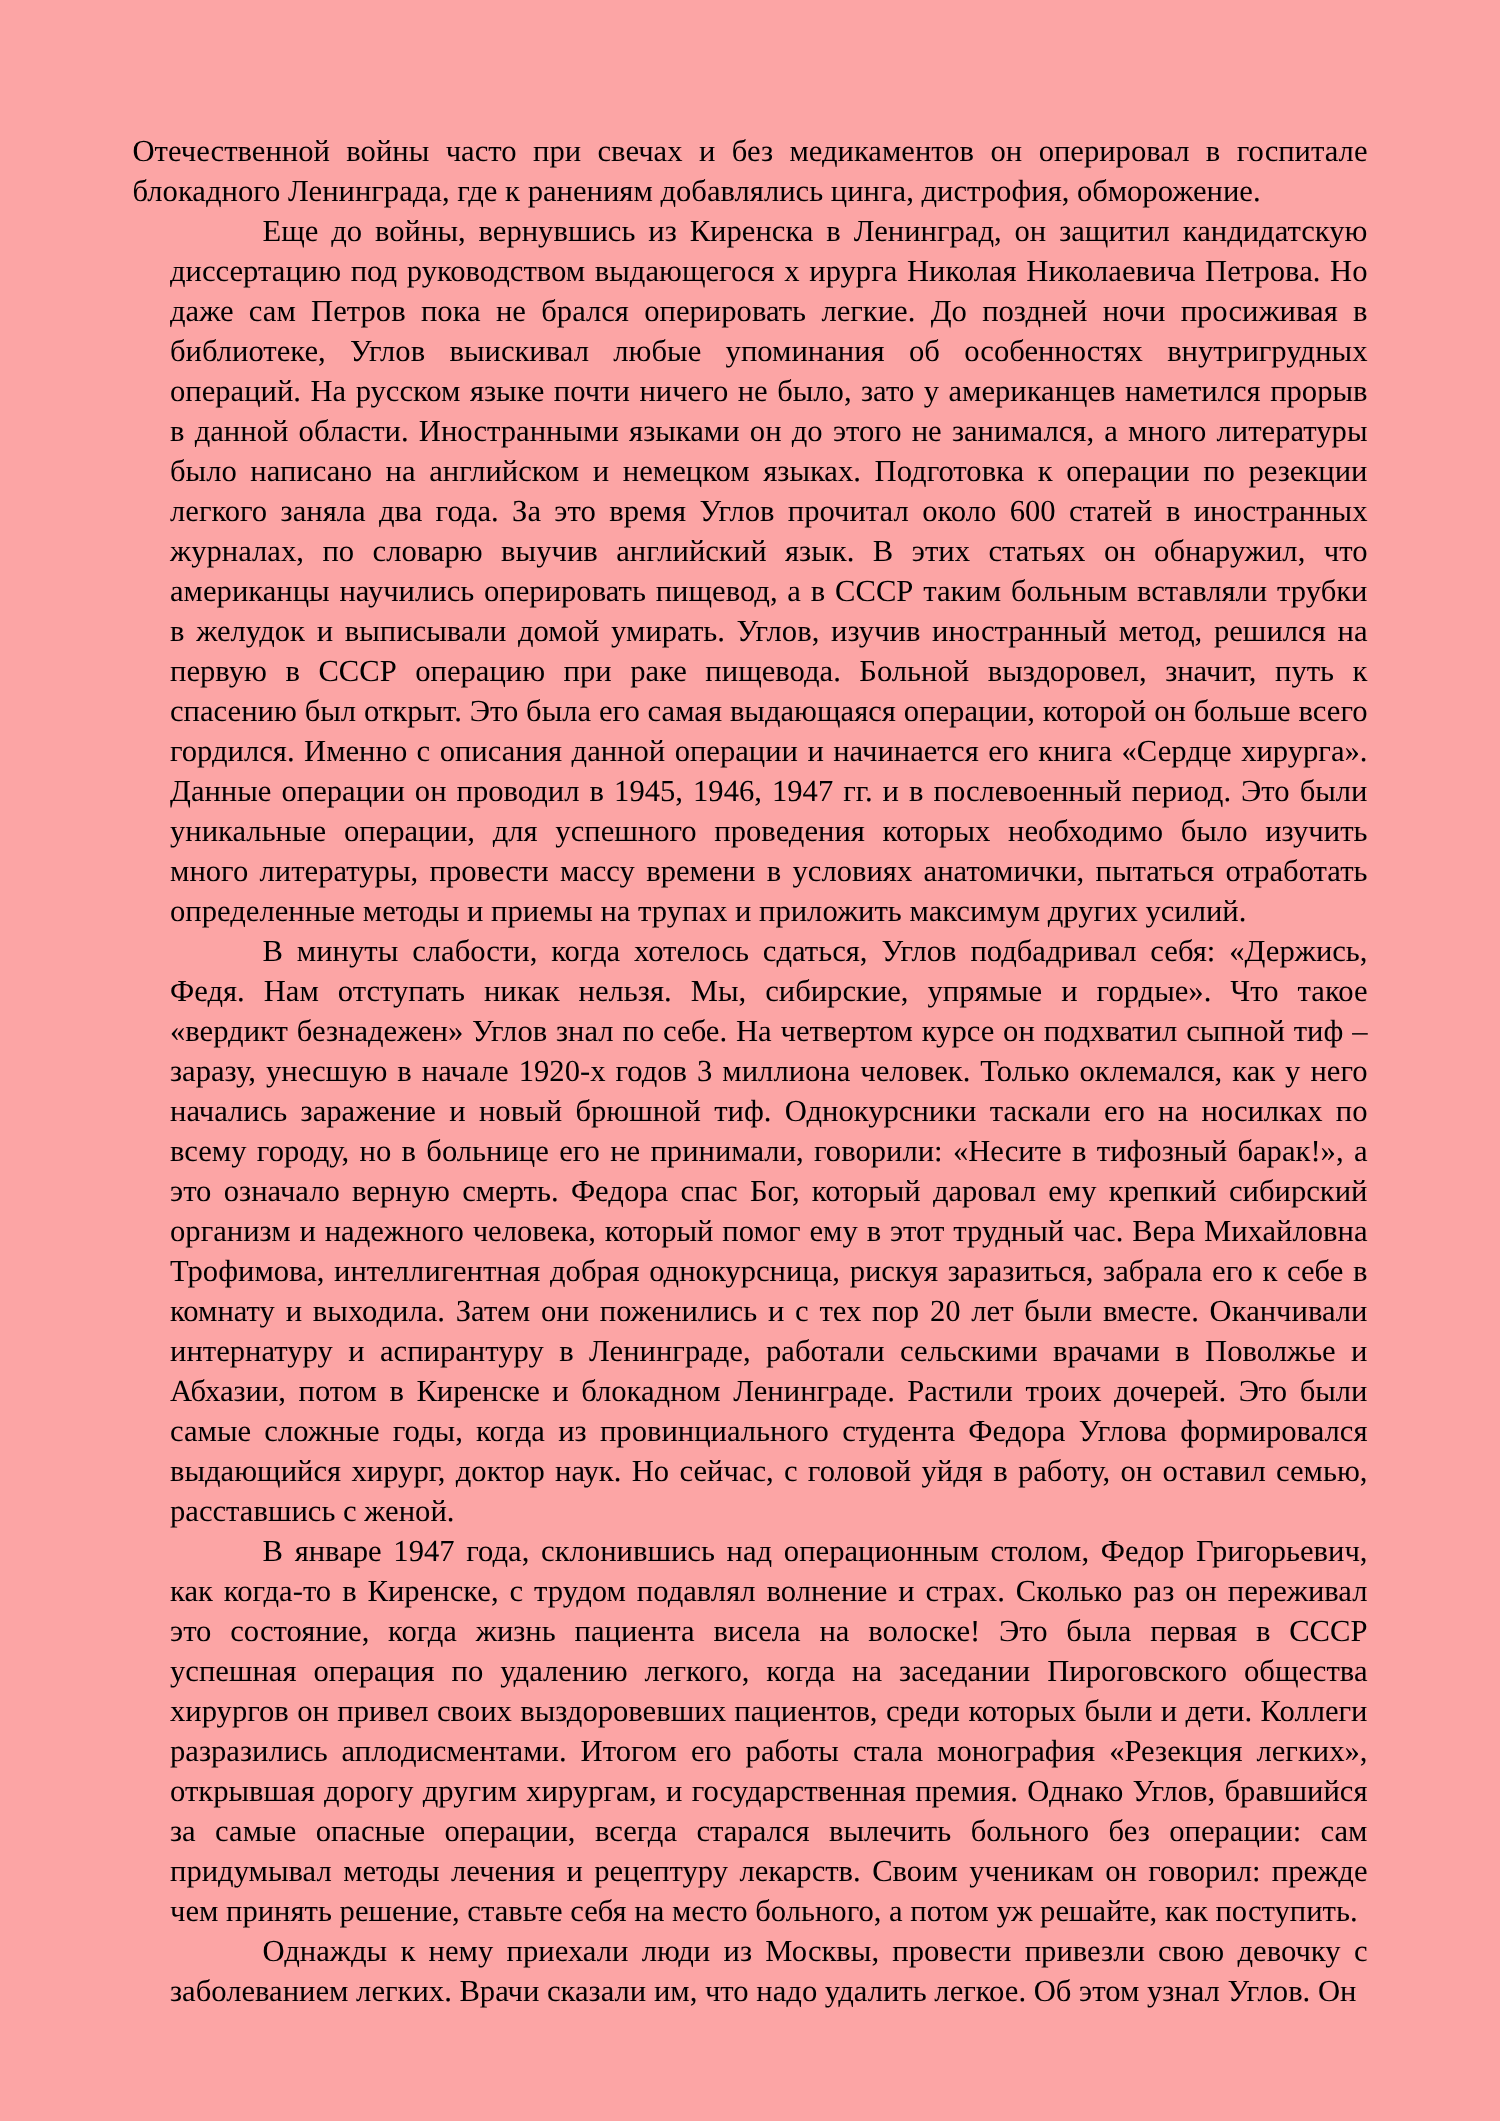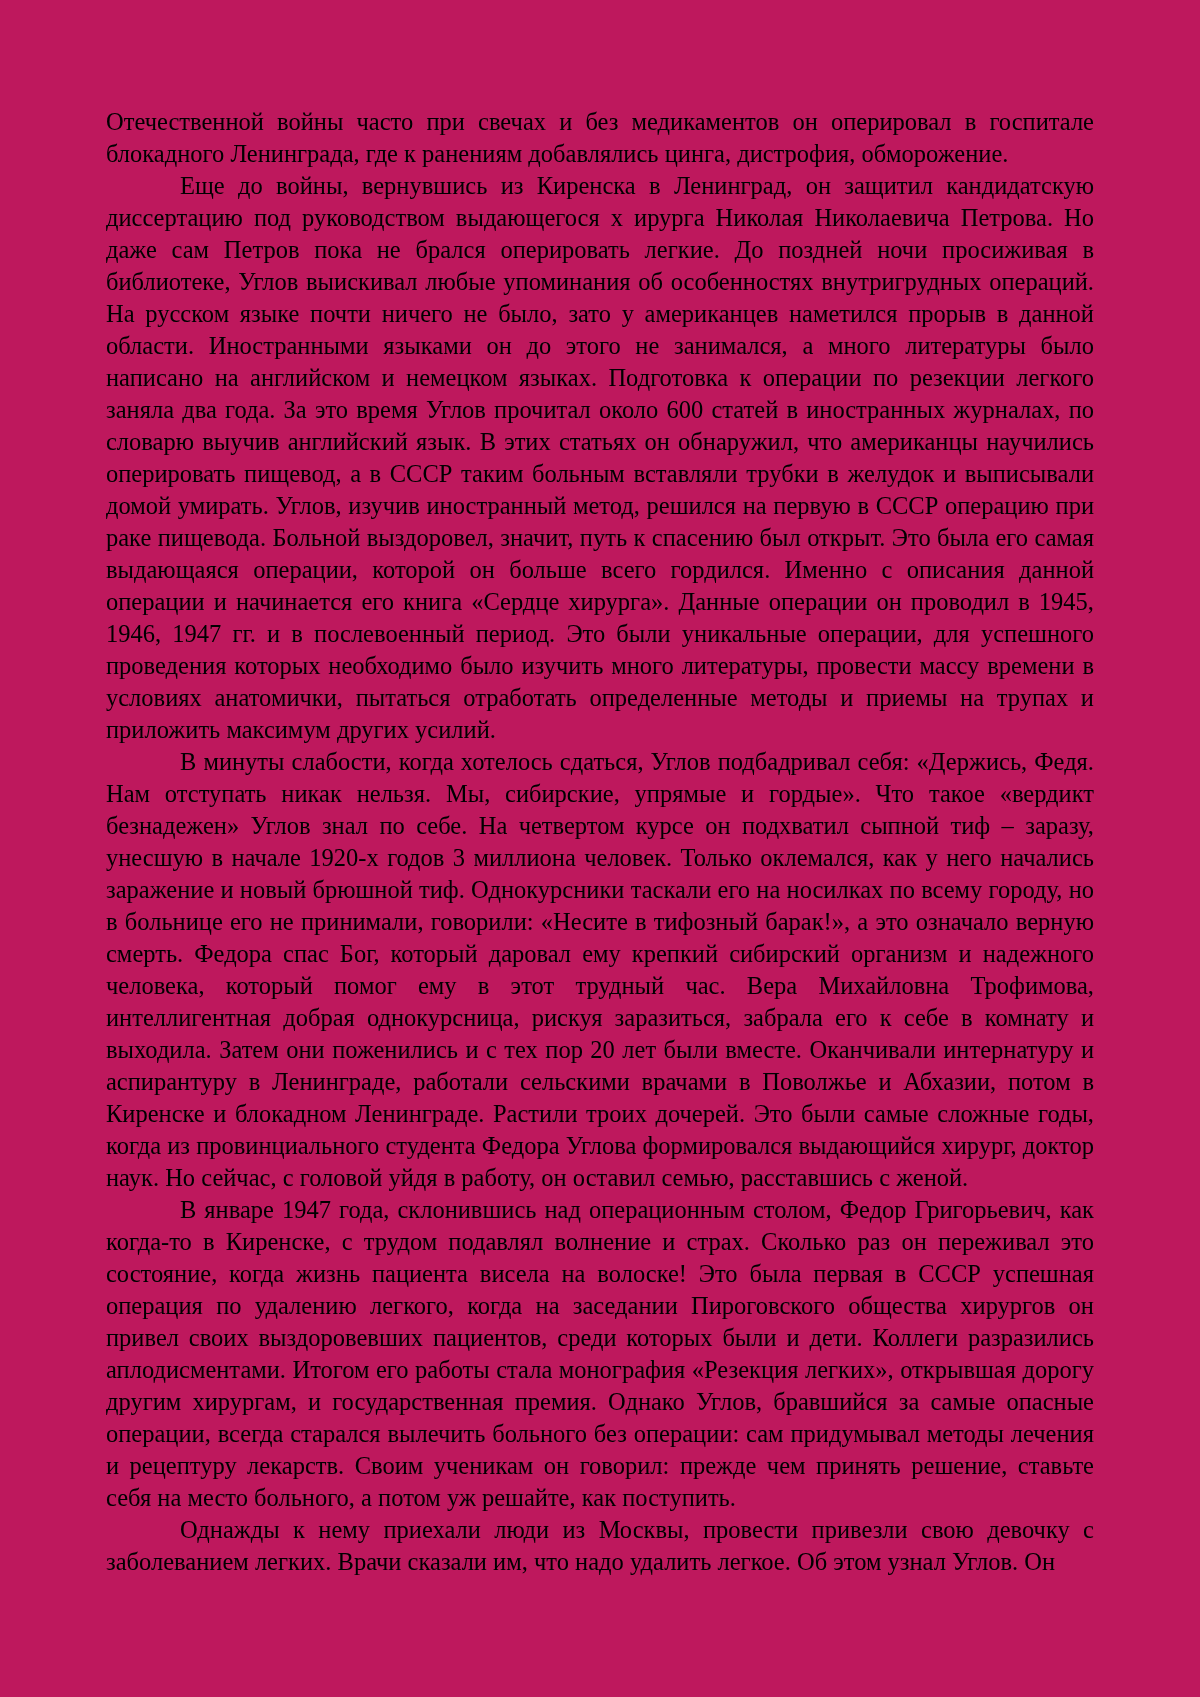--- a/index.html
+++ b/index.html
@@ -23,26 +23,27 @@
     line-height: 32px;
     color: #000000;
     text-align: justify;
   }
   .text-block p {
     margin: 0;
     padding: 0;
   }
   .text-block p.indent {
     text-indent: 74px;
+    margin-left: 30px;
   }
 </style>
 </head>
 <body>
 
-<div class="page" style="background: #be185d; color: rgb(0, 0, 0);">
+<div class="page" style="background: #fca5a5; color: rgb(0, 0, 0);">
   <div class="text-block">
     <p>Отечественной войны часто при свечах и без медикаментов он оперировал в госпитале блокадного Ленинграда, где к ранениям добавлялись цинга, дистрофия, обморожение.</p>
     <p class="indent">Еще до войны, вернувшись из Киренска в Ленинград, он защитил кандидатскую диссертацию под руководством выдающегося х ирурга Николая Николаевича Петрова. Но даже сам Петров пока не брался оперировать легкие. До поздней ночи просиживая в библиотеке, Углов выискивал любые упоминания об особенностях внутригрудных операций. На русском языке почти ничего не было, зато у американцев наметился прорыв в данной области. Иностранными языками он до этого не занимался, а много литературы было написано на английском и немецком языках. Подготовка к операции по резекции легкого заняла два года. За это время Углов прочитал около 600 статей в иностранных журналах, по словарю выучив английский язык. В этих статьях он обнаружил, что американцы научились оперировать пищевод, а в СССР таким больным вставляли трубки в желудок и выписывали домой умирать. Углов, изучив иностранный метод, решился на первую в СССР операцию при раке пищевода. Больной выздоровел, значит, путь к спасению был открыт. Это была его самая выдающаяся операции, которой он больше всего гордился. Именно с описания данной операции и начинается его книга «Сердце хирурга». Данные операции он проводил в 1945, 1946, 1947 гг. и в послевоенный период. Это были уникальные операции, для успешного проведения которых необходимо было изучить много литературы, провести массу времени в условиях анатомички, пытаться отработать определенные методы и приемы на трупах и приложить максимум других усилий.</p>
     <p class="indent">В минуты слабости, когда хотелось сдаться, Углов подбадривал себя: «Держись, Федя. Нам отступать никак нельзя. Мы, сибирские, упрямые и гордые». Что такое «вердикт безнадежен» Углов знал по себе. На четвертом курсе он подхватил сыпной тиф – заразу, унесшую в начале 1920-х годов 3 миллиона человек. Только оклемался, как у него начались заражение и новый брюшной тиф. Однокурсники таскали его на носилках по всему городу, но в больнице его не принимали, говорили: «Несите в тифозный барак!», а это означало верную смерть. Федора спас Бог, который даровал ему крепкий сибирский организм и надежного человека, который помог ему в этот трудный час. Вера Михайловна Трофимова, интеллигентная добрая однокурсница, рискуя заразиться, забрала его к себе в комнату и выходила. Затем они поженились и с тех пор 20 лет были вместе. Оканчивали интернатуру и аспирантуру в Ленинграде, работали сельскими врачами в Поволжье и Абхазии, потом в Киренске и блокадном Ленинграде. Растили троих дочерей. Это были самые сложные годы, когда из провинциального студента Федора Углова формировался выдающийся хирург, доктор наук. Но сейчас, с головой уйдя в работу, он оставил семью, расставшись с женой.</p>
     <p class="indent">В январе 1947 года, склонившись над операционным столом, Федор Григорьевич, как когда-то в Киренске, с трудом подавлял волнение и страх. Сколько раз он переживал это состояние, когда жизнь пациента висела на волоске! Это была первая в СССР успешная операция по удалению легкого, когда на заседании Пироговского общества хирургов он привел своих выздоровевших пациентов, среди которых были и дети. Коллеги разразились аплодисментами. Итогом его работы стала монография «Резекция легких», открывшая дорогу другим хирургам, и государственная премия. Однако Углов, бравшийся за самые опасные операции, всегда старался вылечить больного без операции: сам придумывал методы лечения и рецептуру лекарств. Своим ученикам он говорил: прежде чем принять решение, ставьте себя на место больного, а потом уж решайте, как поступить.</p>
     <p class="indent">Однажды к нему приехали люди из Москвы, провести привезли свою девочку с заболеванием легких. Врачи сказали им, что надо удалить легкое. Об этом узнал Углов. Он</p>
   </div>
 </div>
 
 </body></html>

